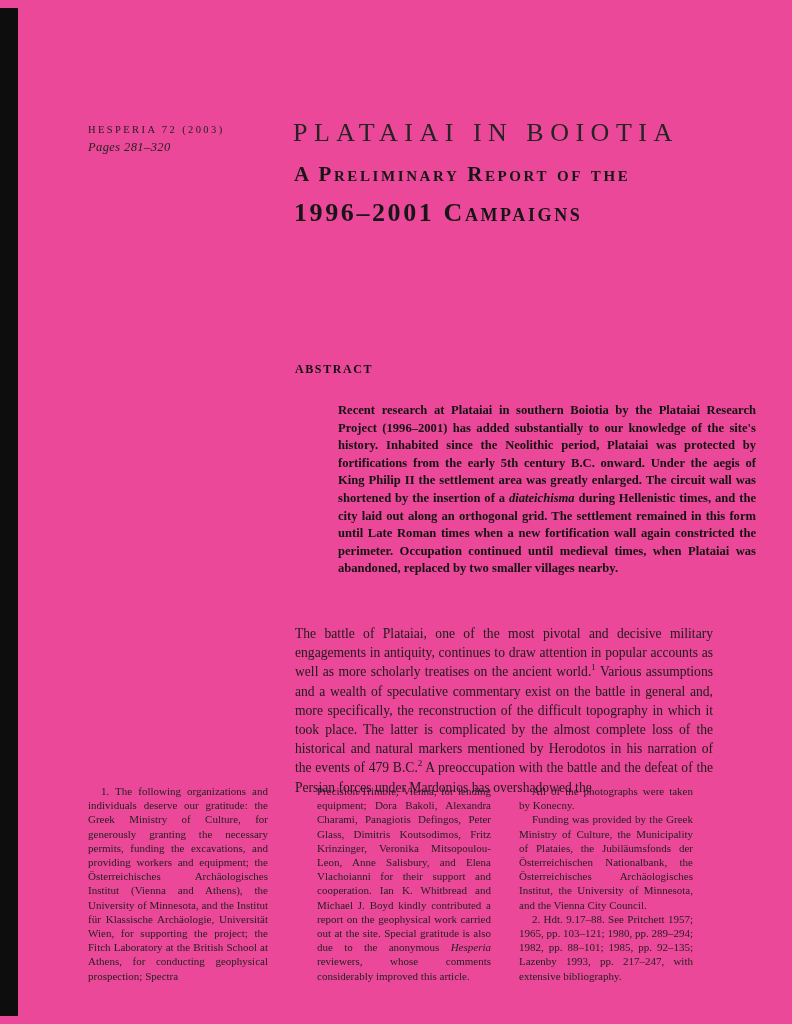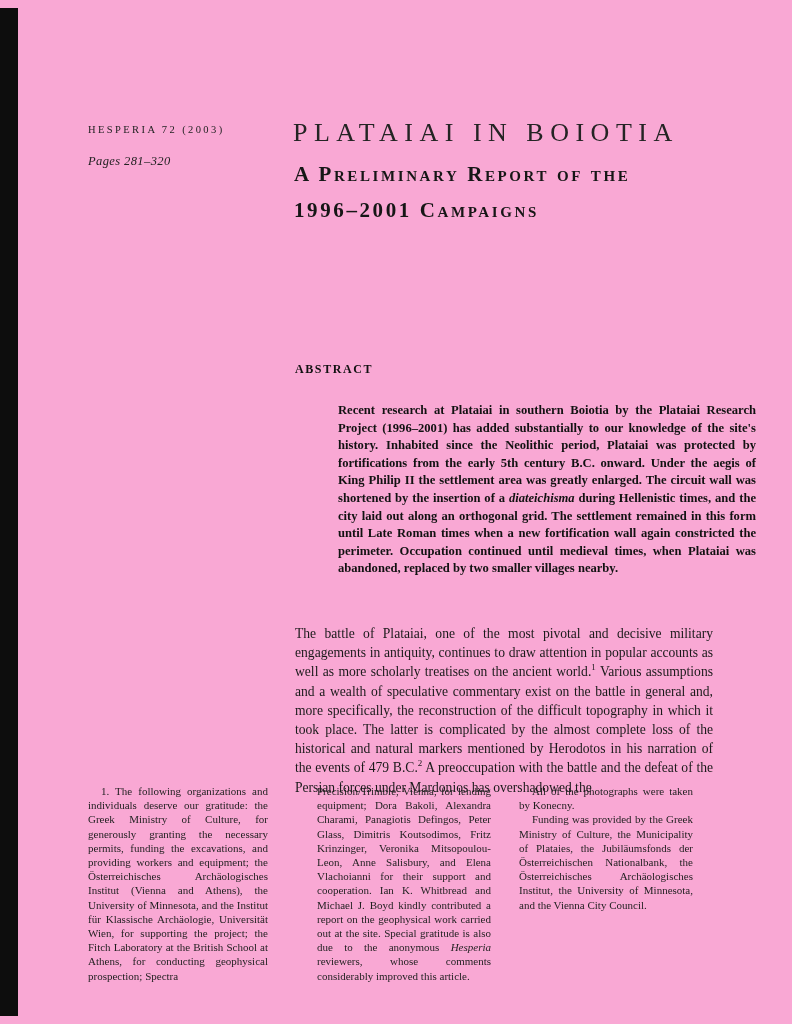--- a/index.html
+++ b/index.html
@@ -1,21 +1,21 @@
 <!DOCTYPE html>
 <html><head>
 <meta charset="utf-8">
 <style>
   html, body { margin: 0; padding: 0; background: #e8e8e8; }
   .page {
     position: relative;
     width: 792px;
     height: 1024px;
     margin: 0 auto;
-    background: #f9a8d4;
+    background: #ec4899;
     font-family: "Liberation Serif", serif;
     color: #1c1c1c;
     overflow: hidden;
   }
   .spine-bar {
     position: absolute;
     left: 0;
     top: 8px;
     width: 18px;
     height: 1008px;
@@ -26,21 +26,21 @@
     left: 88px;
     top: 124px;
     width: 190px;
   }
   .journal-line {
     font-size: 10.5px;
     letter-spacing: 2.4px;
     color: #222;
   }
   .pages-line {
-    margin-top: 19px;
+    margin-top: 5px;
     font-style: italic;
     font-size: 12.5px;
     letter-spacing: 0.4px;
     color: #222;
   }
   .article-title {
     position: absolute;
     left: 293px;
     top: 118px;
     font-size: 26px;
@@ -60,21 +60,21 @@
     letter-spacing: 2.6px;
     color: #161616;
     white-space: nowrap;
   }
   .article-subtitle-2 {
     position: absolute;
     left: 294px;
     top: 198px;
     font-variant: small-caps;
     font-weight: 600;
-    font-size: 21px;
+    font-size: 26px;
     letter-spacing: 2.6px;
     color: #161616;
     white-space: nowrap;
   }
   .abstract-heading {
     position: absolute;
     left: 295px;
     top: 362px;
     font-size: 12px;
     font-weight: 700;
@@ -149,15 +149,16 @@
     <p class="indent-first">1. The following organizations and individuals deserve our gratitude: the Greek Ministry of Culture, for generously granting the necessary permits, funding the excavations, and providing workers and equipment; the Österreichisches Archäologisches Institut (Vienna and Athens), the University of Minnesota, and the Institut für Klassische Archäologie, Universität Wien, for supporting the project; the Fitch Laboratory at the British School at Athens, for conducting geophysical prospection; Spectra</p>
   </div>
 
   <div class="footnote-col footnote-col-2">
     <p><span>Precision/Trimble, Vienna, for lending equipment; Dora Bakoli, Alexandra Charami, Panagiotis Defingos, Peter Glass, Dimitris Koutsodimos, Fritz Krinzinger, Veronika Mitsopoulou-Leon, Anne Salisbury, and Elena Vlachoianni for their support and cooperation. Ian K. Whitbread and Michael J. Boyd kindly contributed a report on the geophysical work carried out at the site. Special gratitude is also due to the anonymous </span><i>Hesperia</i><span> reviewers, whose comments considerably improved this article.</span></p>
   </div>
 
   <div class="footnote-col footnote-col-3">
     <p class="indent-first">All of the photographs were taken by Konecny.</p>
     <p class="indent-first">Funding was provided by the Greek Ministry of Culture, the Municipality of Plataies, the Jubiläumsfonds der Österreichischen Nationalbank, the Österreichisches Archäologisches Institut, the University of Minnesota, and the Vienna City Council.</p>
+    <p class="indent-first">2. Hdt. 9.17–88. See Pritchett 1957; 1965, pp. 103–121; 1980, pp. 289–294; 1982, pp. 88–101; 1985, pp. 92–135; Lazenby 1993, pp. 217–247, with extensive bibliography.</p>
   </div>
 
 </div>
 
 </body></html>

